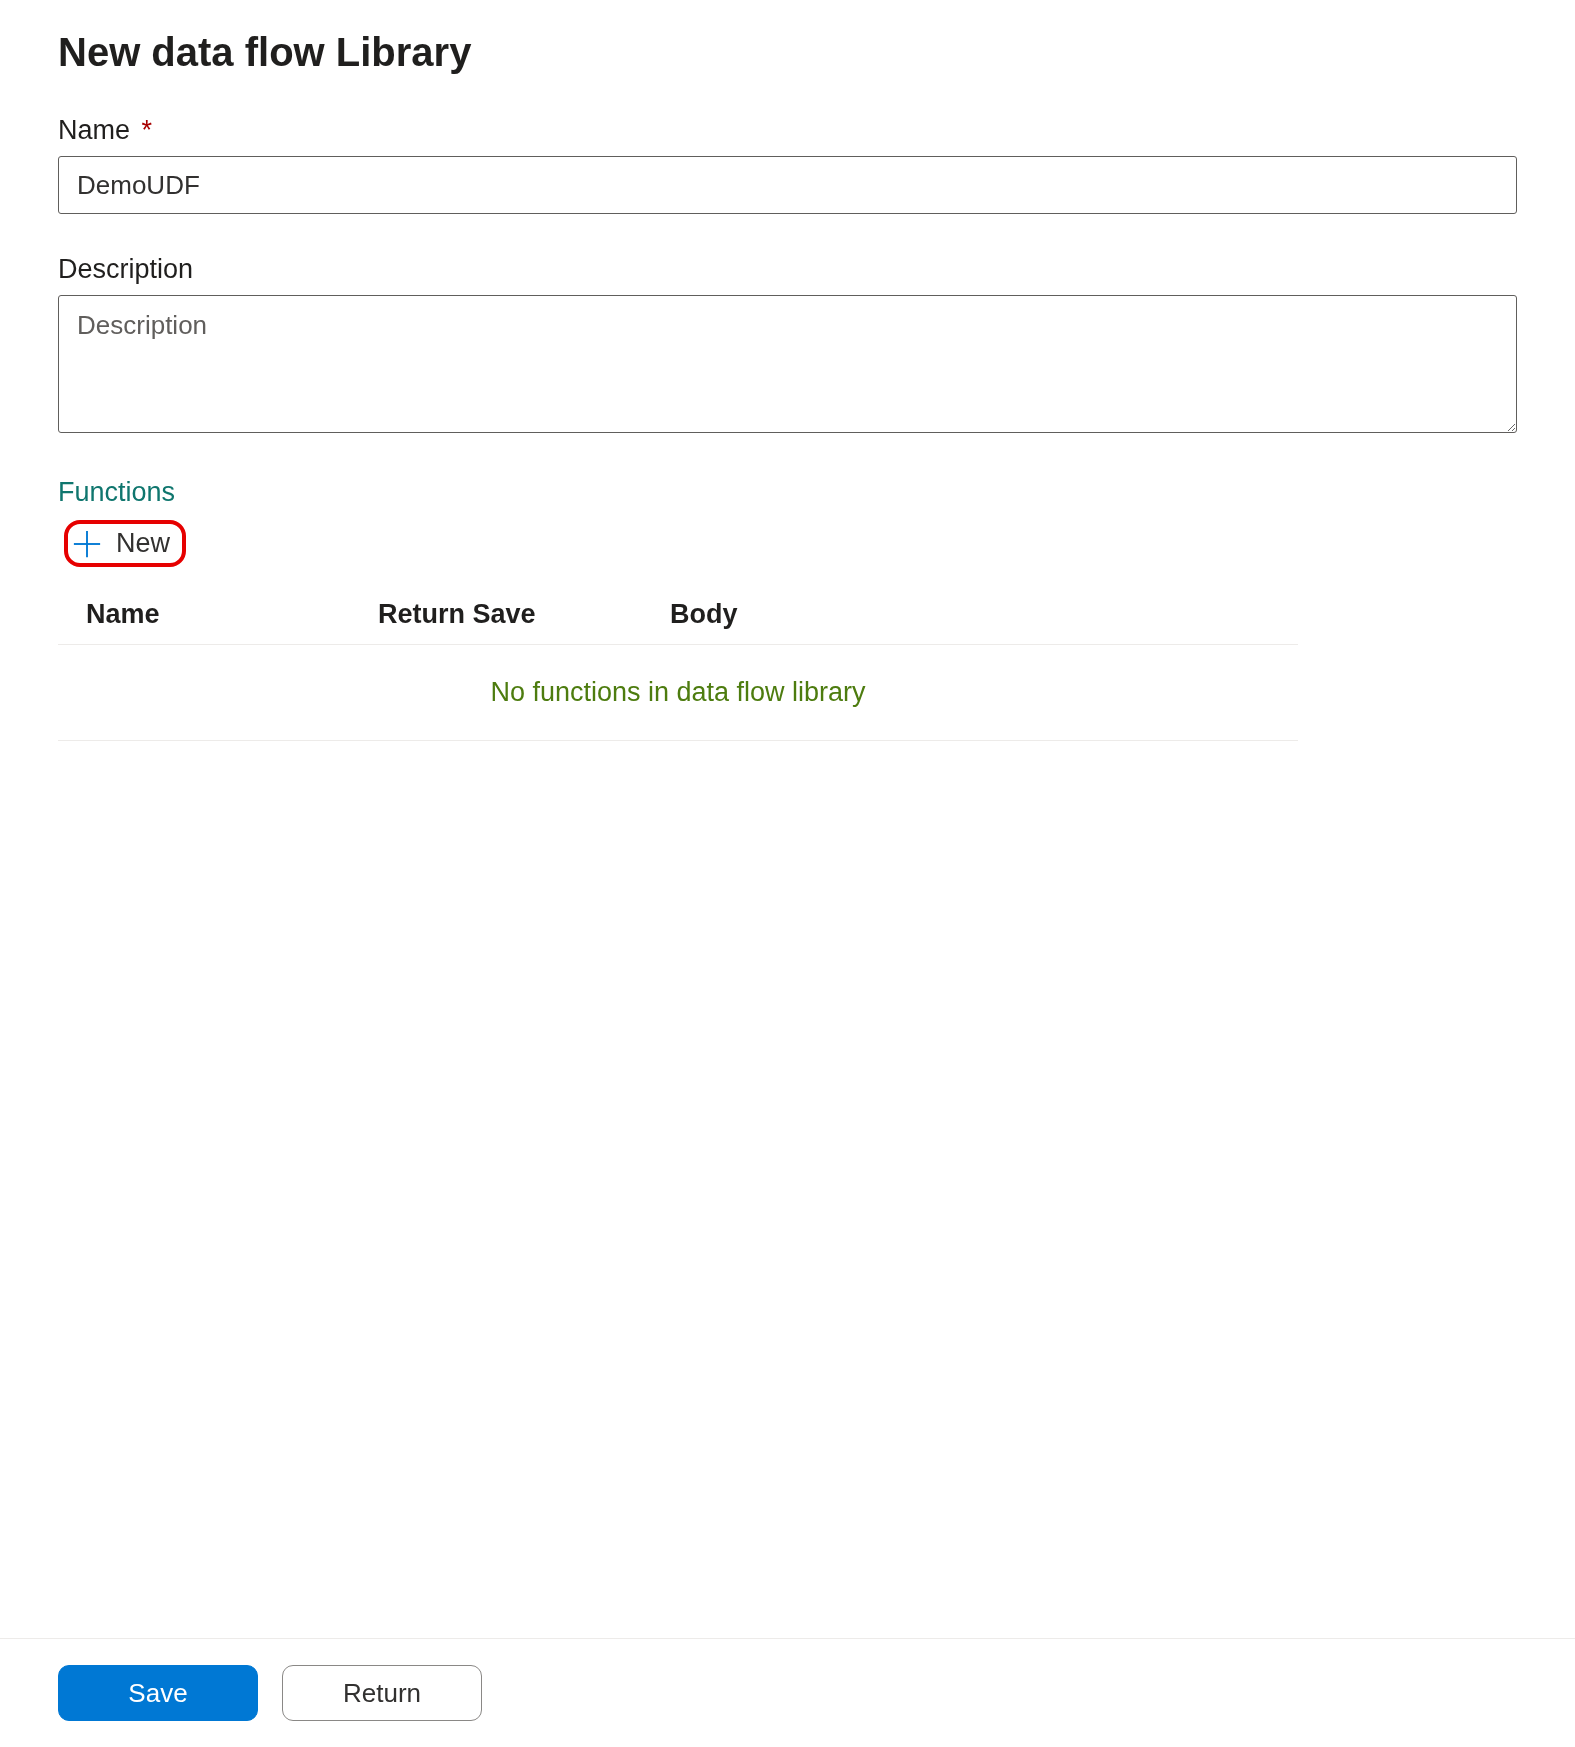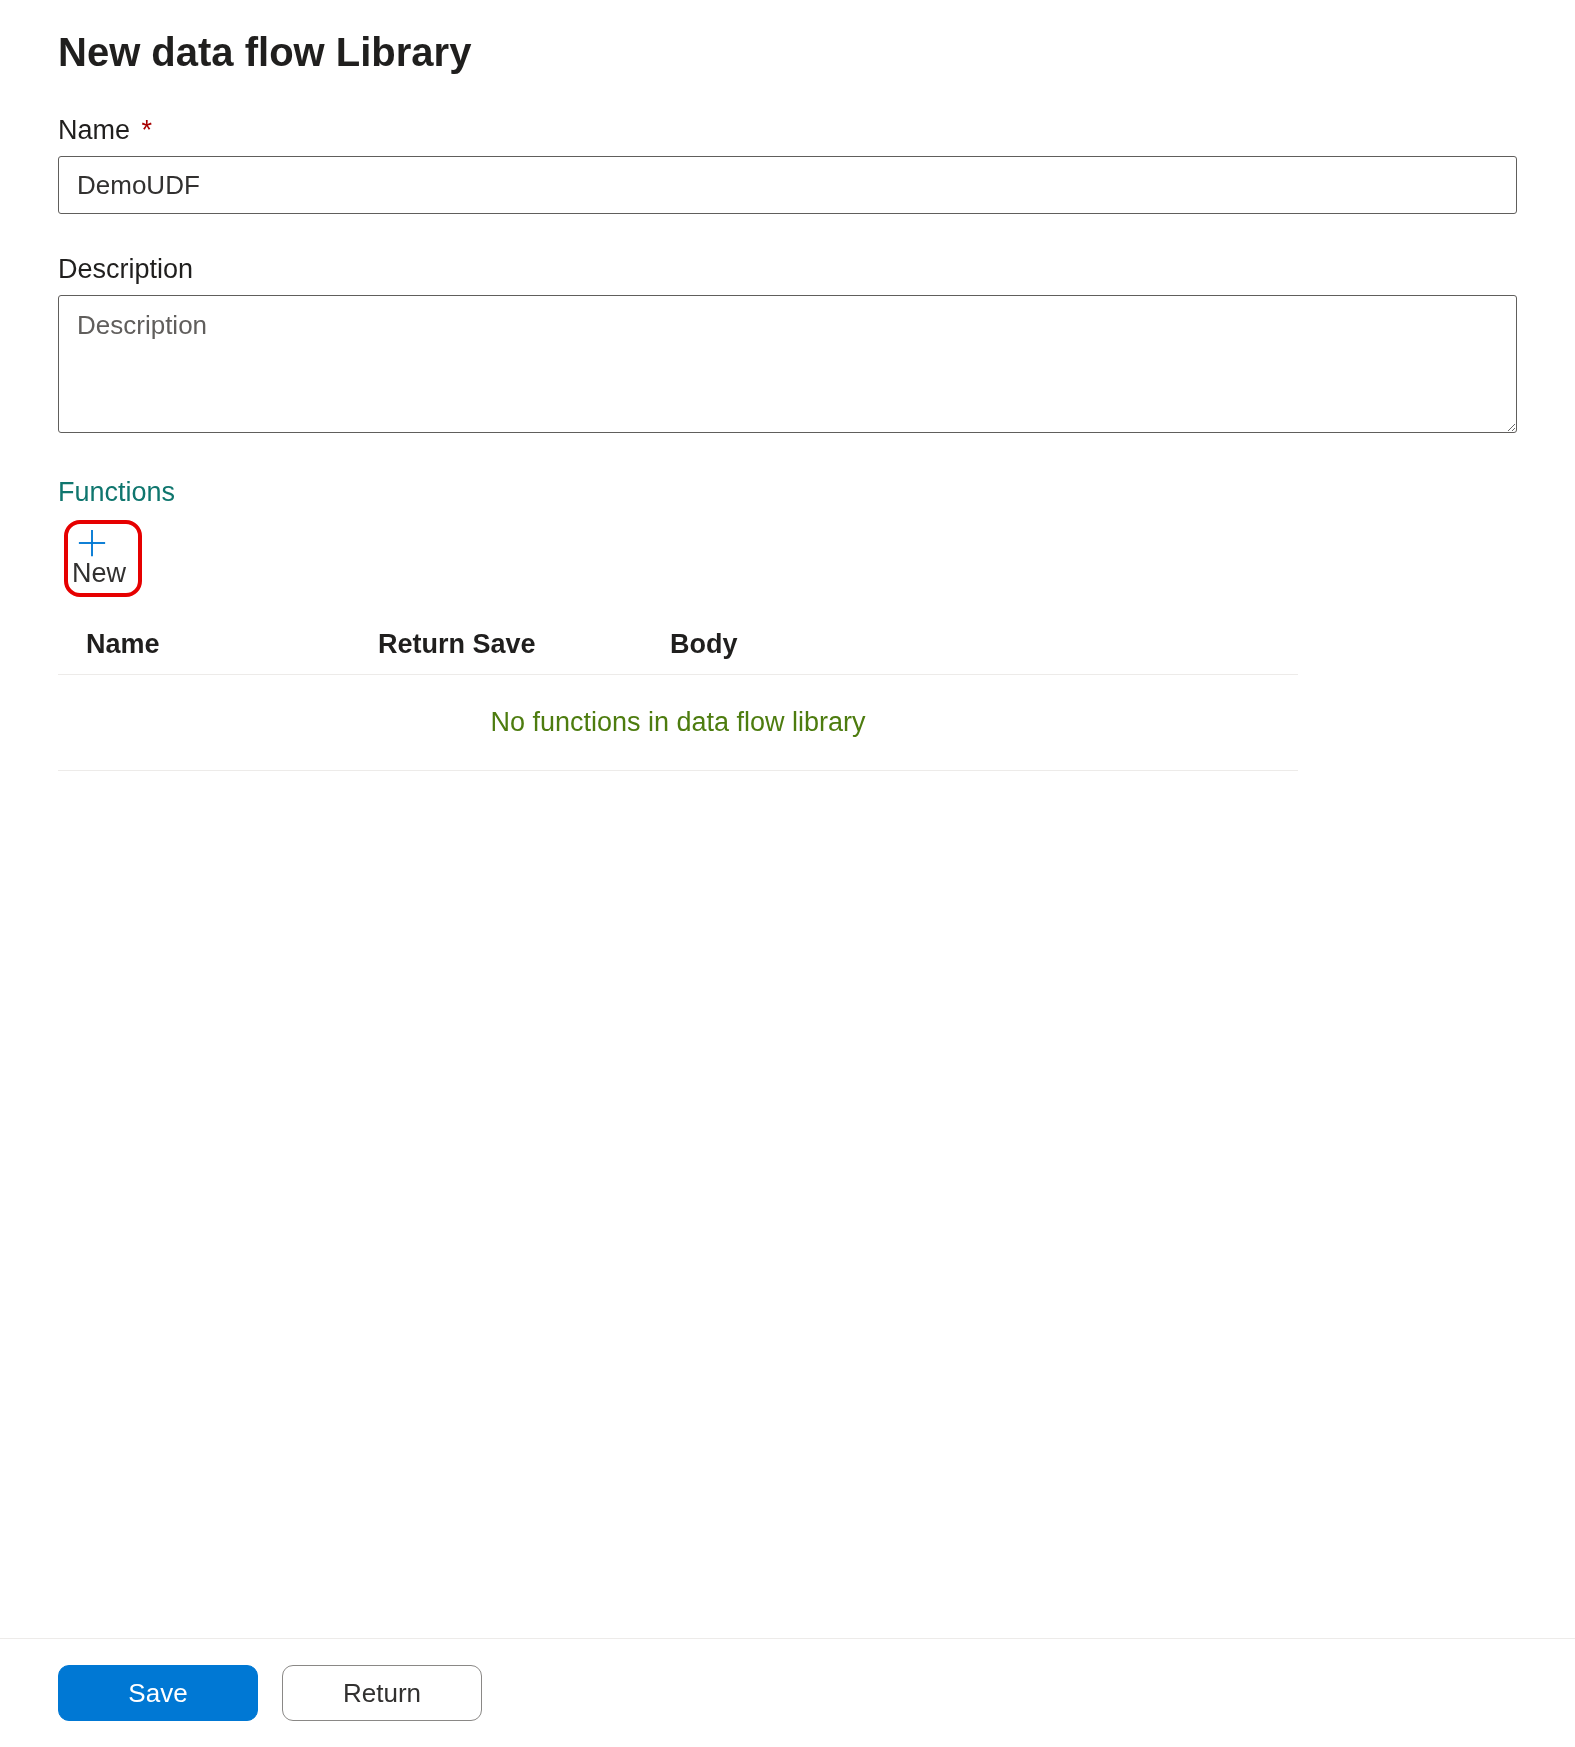--- a/index.html
+++ b/index.html
@@ -68,21 +68,20 @@
   }
   .new-btn-wrapper {
     display: inline-flex;
     align-items: center;
     border: 4px solid #e60000;
     border-radius: 16px;
     padding: 4px 12px 4px 4px;
     cursor: pointer;
     margin-left: 6px;
     margin-bottom: 18px;
-    flex-direction: column;
   }
   .new-btn-icon {
     color: #0078d4;
     display: inline-flex;
     align-items: center;
     justify-content: center;
     margin-right: 14px;
   }
   .new-btn-label {
     font-size: 27px;

